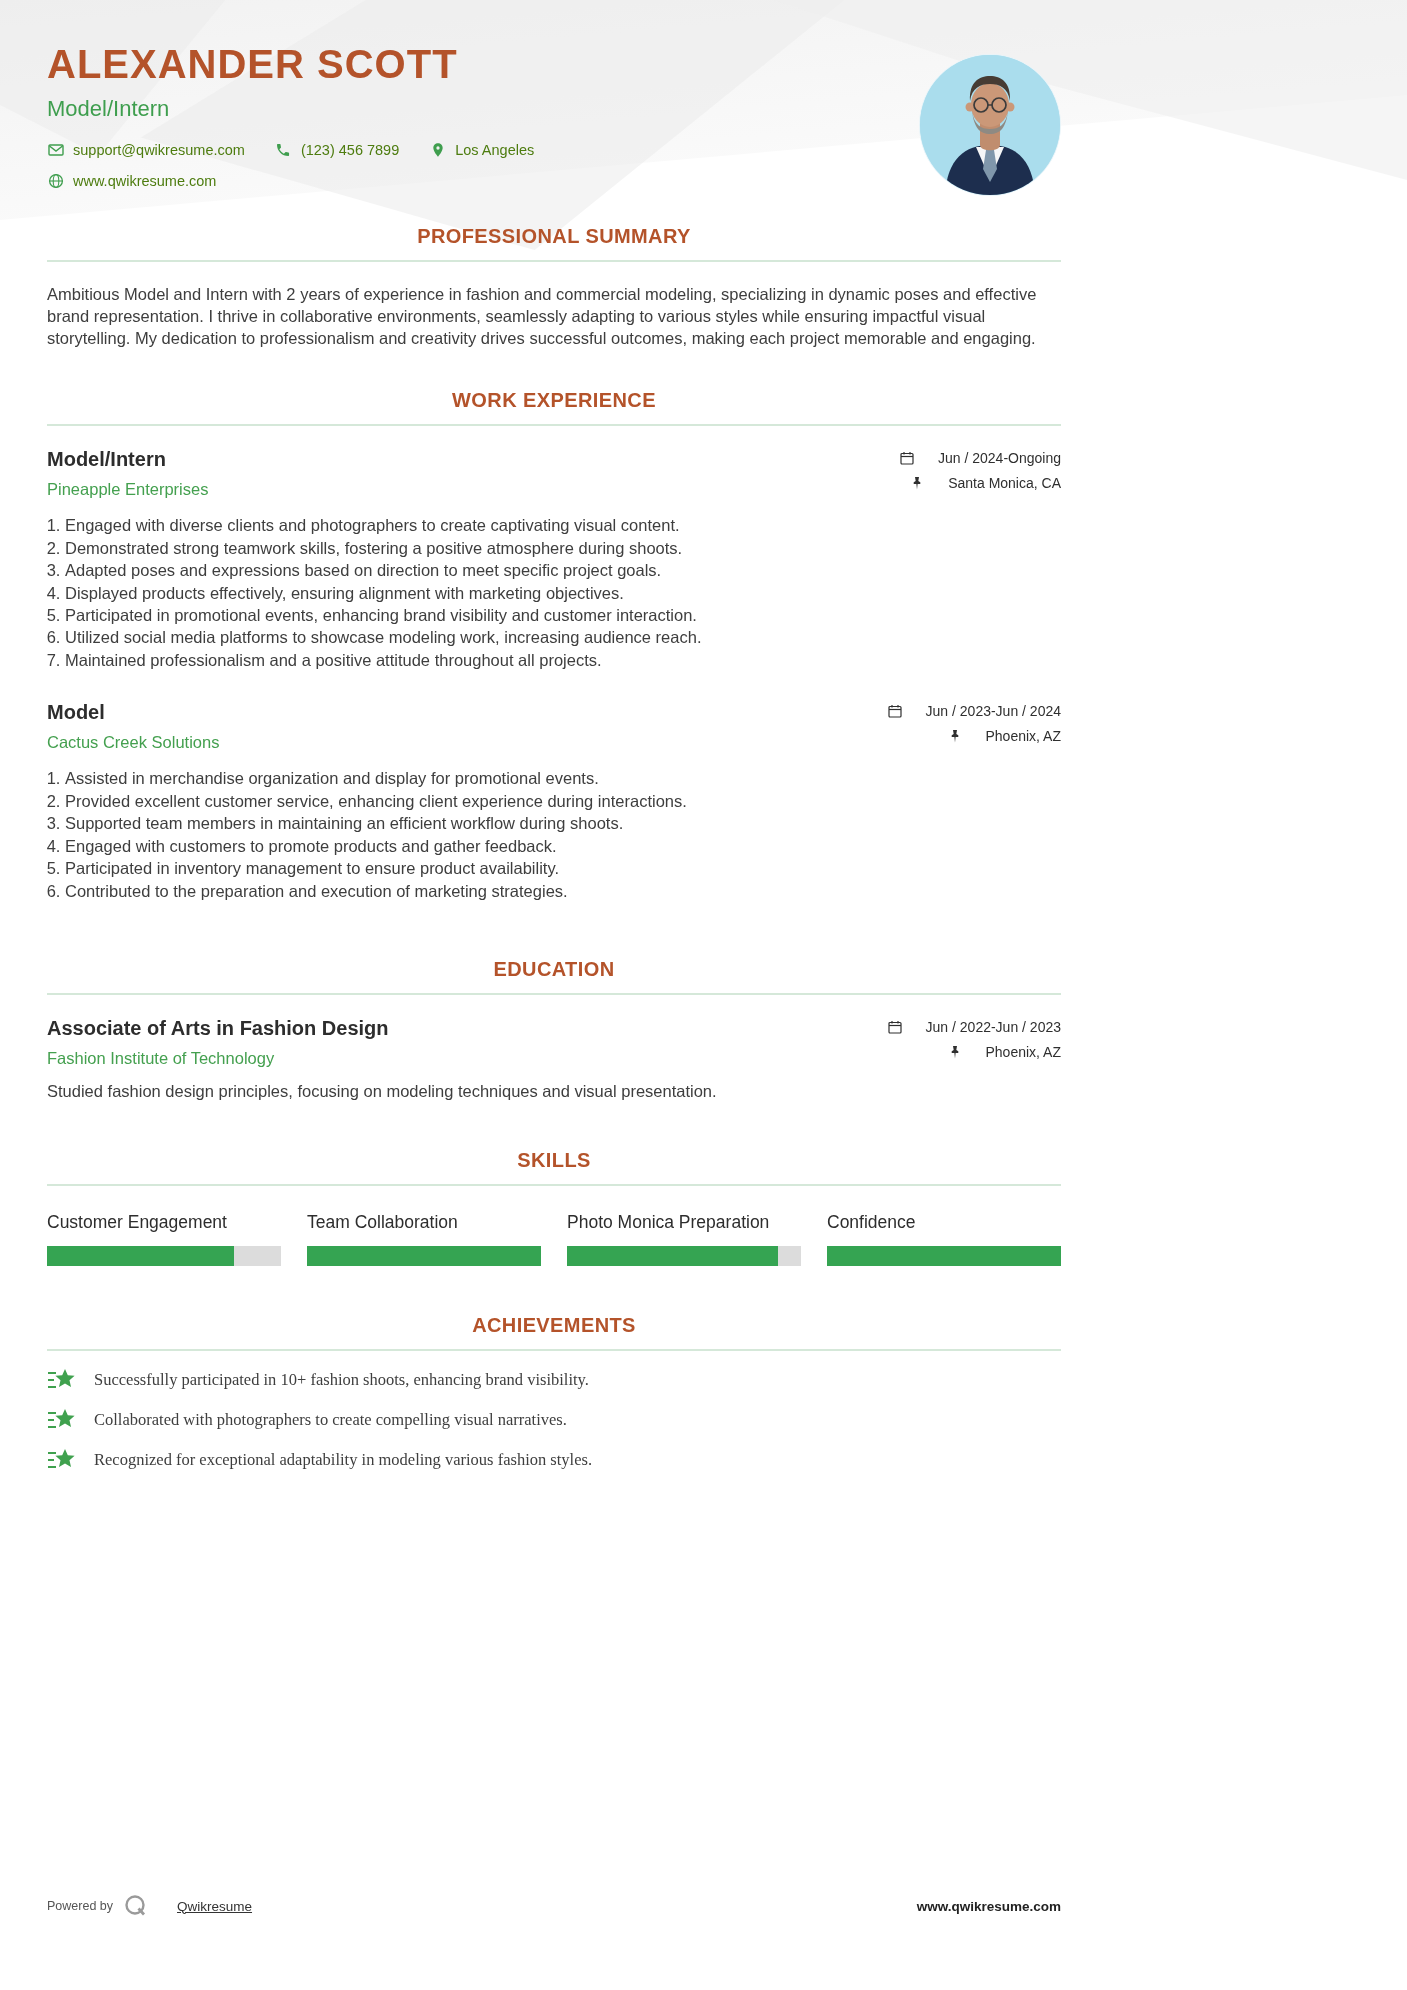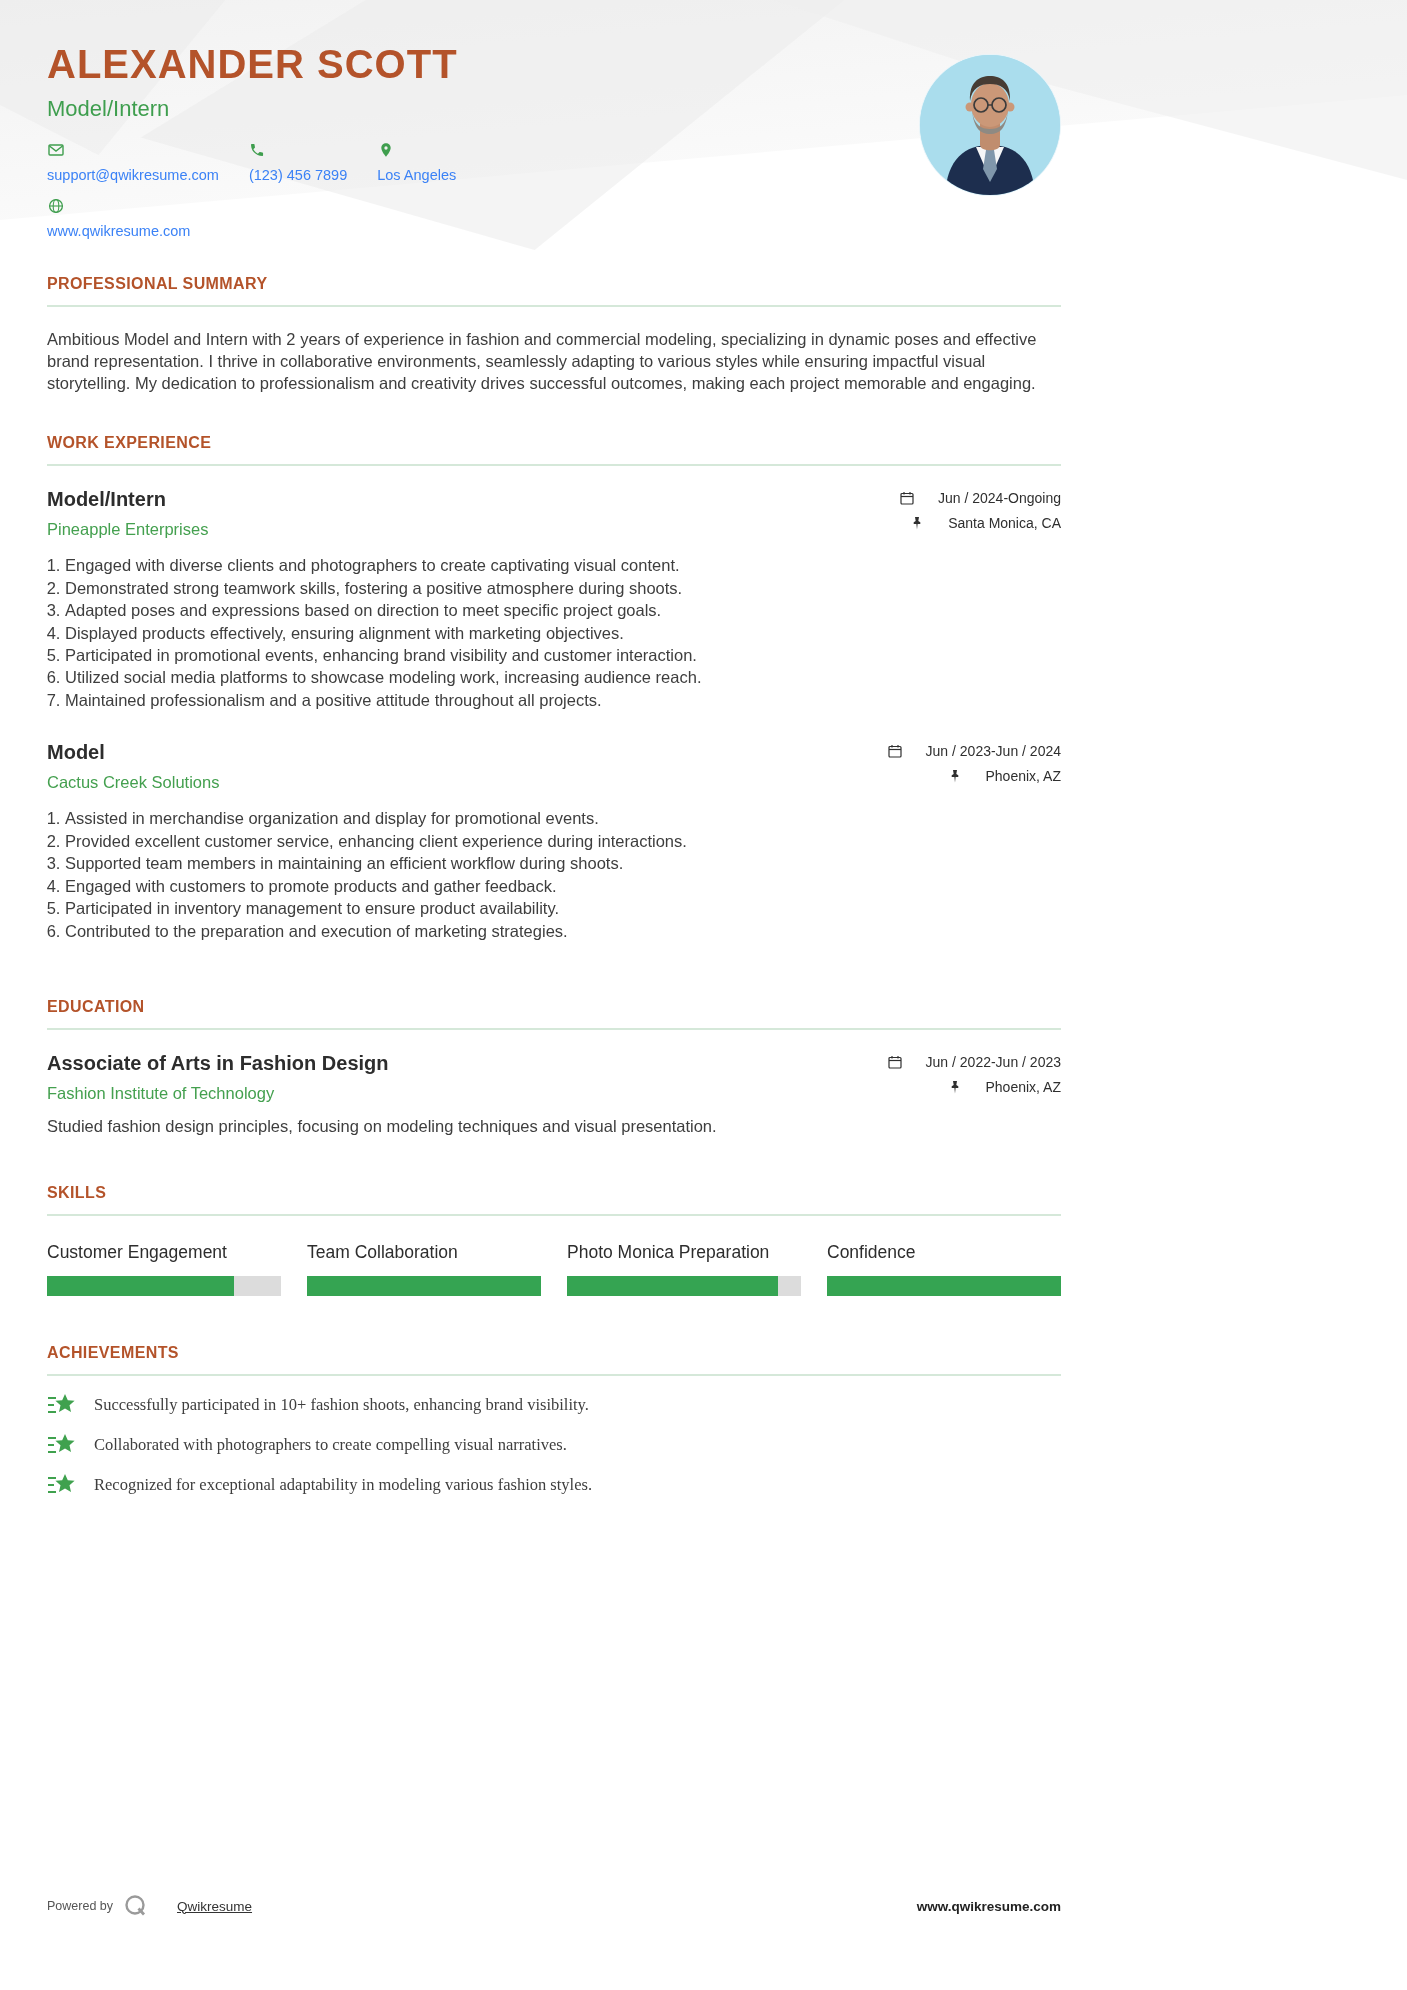--- a/index.html
+++ b/index.html
@@ -18,30 +18,30 @@
   .decor .s3 { position:absolute; inset:0; background:#efefef; opacity:.6;
                clip-path:polygon(55% 0,100% 0,100% 72%,68% 24%); }
   .decor .s4 { position:absolute; inset:0; background:#e8e8e8; opacity:.4;
                clip-path:polygon(0 0,16% 0,7% 62%,0 42%); }
   
   .header { position:relative; padding:42px 0 0 47px; }
   .name   { font-size:40px; font-weight:800; letter-spacing:1px; color:#b4532a; }
   .role   { font-size:22px; font-weight:500; color:#3e9e4e; margin-top:9px; }
   .contact-row { display:flex; align-items:center; gap:30px; margin-top:19px; }
   .contact-row + .contact-row { margin-top:14px; }
-  .contact-item { display:flex; align-items:flex-start; gap:9px;
-                  font-size:14.5px; font-weight:500; color:#3b82f6;flex-direction:column; }
+  .contact-item { display:flex; align-items:center; gap:9px;
+                  font-size:14.5px; font-weight:500; color:#4d7c0f; }
   .cicon { display:inline-flex; width:17px; height:17px; align-items:center; justify-content:center; }
   .cicon svg { width:16px; height:16px; }
   .avatar { position:absolute; top:55px; left:920px; width:140px; height:140px;
             border-radius:50%; overflow:hidden; background:#aadded; box-shadow:0 0 0 1px #e7f4f9; }
   .avatar svg { display:block; width:140px; height:140px; }
   
   .section { position:relative; margin-left:47px; width:1014px; }
-  .sec-heading { font-size:16px; font-weight:700; letter-spacing:.4px; color:#b4532a; }
+  .sec-heading { font-size:20px; font-weight:700; letter-spacing:.4px; color:#b4532a;text-align:center; }
   .sec-rule { height:2px; background:#d5e8d9; margin-top:12px; }
   .sec-summary      { margin-top:36px; }
   .sec-work         { margin-top:40px; }
   .sec-education    { margin-top:56px; }
   .sec-skills       { margin-top:48px; }
   .sec-achievements { margin-top:48px; }
   .summary-text { margin-top:22px; font-size:16.5px; line-height:1.32; color:#3e3e3e; }
   
   .job { margin-top:22px; }
   .job + .job { margin-top:30px; }

